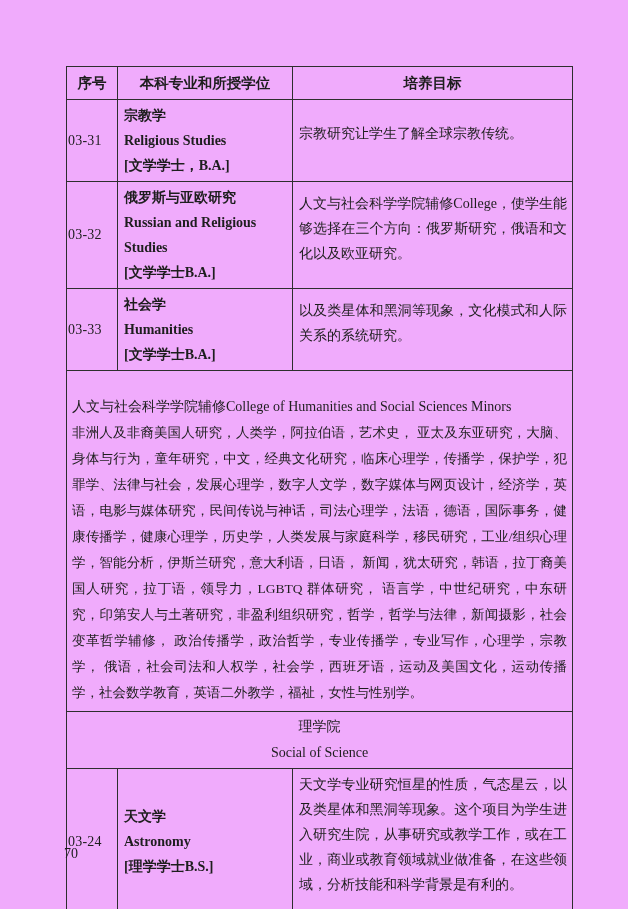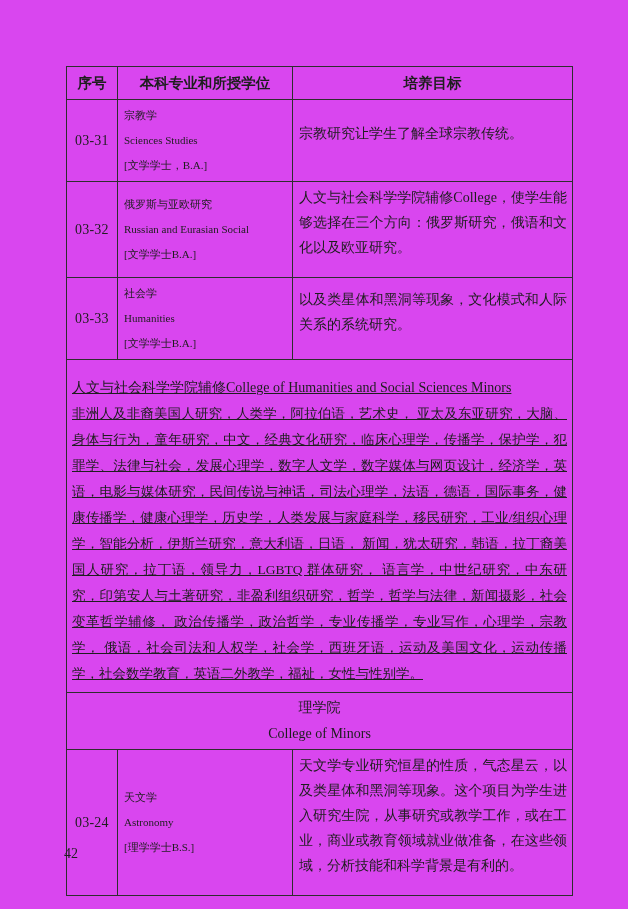--- a/index.html
+++ b/index.html
@@ -4,21 +4,21 @@
 <style>
   html, body {
     margin: 0;
     padding: 0;
     background: #ffffff;
   }
   .page {
     position: relative;
     width: 628px;
     height: 909px;
-    background: #d946ef;
+    background: #f0abfc;
     font-family: "Liberation Serif", serif;
     color: #1e1e1e;
     overflow: hidden;
   }
   table.doc-table {
     position: absolute;
     left: 66px;
     top: 66px;
     width: 506px;
     border-collapse: collapse;
@@ -41,40 +41,40 @@
   tr.r-major1 { height: 75px; }
   tr.r-major2 { height: 85px; }
   tr.r-major3 { height: 75px; }
   tr.r-minors { height: 313px; }
   tr.r-college { height: 55px; }
   tr.r-major4 { height: 125px; }
   td.c-id {
     font-size: 14px;
     text-align: left;
     vertical-align: middle;
-    padding: 0 0 0 8px;
+    padding: 0 0 0 1px;
     letter-spacing: 0.2px;
   }
   td.c-major {
-    font-size: 11px;
+    font-size: 14px;
     vertical-align: middle;
     padding: 3px 3px 3px 6px;
+    font-weight: bold;
   }
   td.c-major .ln { line-height: 25px; }
   td.c-obj {
     font-size: 14px;
     vertical-align: middle;
     padding: 3px 5px 17px 6px;
     line-height: 25px;
     text-align: justify;
   }
   td.c-minors {
     vertical-align: top;
-    padding: 15px 5px 5px 5px;
-    text-decoration: underline;
+    padding: 23px 5px 5px 5px;
   }
   .minors-title {
     font-size: 14px;
     line-height: 26px;
     white-space: nowrap;
   }
   .minors-body {
     font-size: 13.5px;
     line-height: 26px;
     text-align: justify;
@@ -109,31 +109,31 @@
         <th>序号</th>
         <th>本科专业和所授学位</th>
         <th>培养目标</th>
       </tr>
     </thead>
     <tbody>
       <tr class="r-major1">
         <td class="c-id">03-31</td>
         <td class="c-major">
           <div class="ln">宗教学</div>
-          <div class="ln">Sciences Studies</div>
+          <div class="ln">Religious Studies</div>
           <div class="ln">[文学学士，B.A.]</div>
         </td>
         <td class="c-obj">宗教研究让学生了解全球宗教传统。</td>
       </tr>
 
       <tr class="r-major2">
         <td class="c-id">03-32</td>
         <td class="c-major">
           <div class="ln">俄罗斯与亚欧研究</div>
-          <div class="ln">Russian and Eurasian Social</div>
+          <div class="ln">Russian and Religious Studies</div>
           <div class="ln">[文学学士B.A.]</div>
         </td>
         <td class="c-obj">人文与社会科学学院辅修College，使学生能够选择在三个方向：俄罗斯研究，俄语和文化以及欧亚研究。</td>
       </tr>
 
       <tr class="r-major3">
         <td class="c-id">03-33</td>
         <td class="c-major">
           <div class="ln">社会学</div>
           <div class="ln">Humanities</div>
@@ -145,31 +145,31 @@
       <tr class="r-minors">
         <td class="c-minors" colspan="3">
           <div class="minors-title">人文与社会科学学院辅修College of Humanities and Social Sciences Minors</div>
           <div class="minors-body">非洲人及非裔美国人研究，人类学，阿拉伯语，艺术史， 亚太及东亚研究，大脑、身体与行为，童年研究，中文，经典文化研究，临床心理学，传播学，保护学，犯罪学、法律与社会，发展心理学，数字人文学，数字媒体与网页设计，经济学，英语，电影与媒体研究，民间传说与神话，司法心理学，法语，德语，国际事务，健康传播学，健康心理学，历史学，人类发展与家庭科学，移民研究，工业/组织心理学，智能分析，伊斯兰研究，意大利语，日语， 新闻，犹太研究，韩语，拉丁裔美国人研究，拉丁语，领导力，LGBTQ 群体研究， 语言学，中世纪研究，中东研究，印第安人与土著研究，非盈利组织研究，哲学，哲学与法律，新闻摄影，社会变革哲学辅修， 政治传播学，政治哲学，专业传播学，专业写作，心理学，宗教学， 俄语，社会司法和人权学，社会学，西班牙语，运动及美国文化，运动传播学，社会数学教育，英语二外教学，福祉，女性与性别学。</div>
         </td>
       </tr>
 
       <tr class="r-college">
         <td class="c-college" colspan="3">
           <div class="ln">理学院</div>
-          <div class="ln">College of Minors</div>
+          <div class="ln">Social of Science</div>
         </td>
       </tr>
 
       <tr class="r-major4">
         <td class="c-id">03-24</td>
         <td class="c-major">
           <div class="ln">天文学</div>
           <div class="ln">Astronomy</div>
           <div class="ln">[理学学士B.S.]</div>
         </td>
         <td class="c-obj">天文学专业研究恒星的性质，气态星云，以及类星体和黑洞等现象。这个项目为学生进入研究生院，从事研究或教学工作，或在工业，商业或教育领域就业做准备，在这些领域，分析技能和科学背景是有利的。</td>
       </tr>
     </tbody>
   </table>
 
-  <div class="page-number">42</div>
+  <div class="page-number">70</div>
 
 </div>
 
 </body></html>

